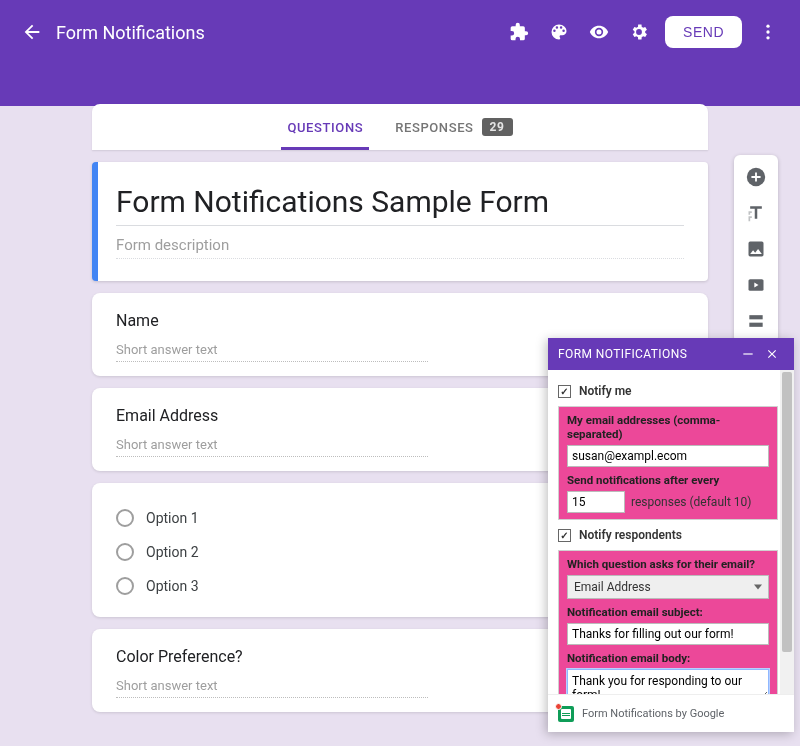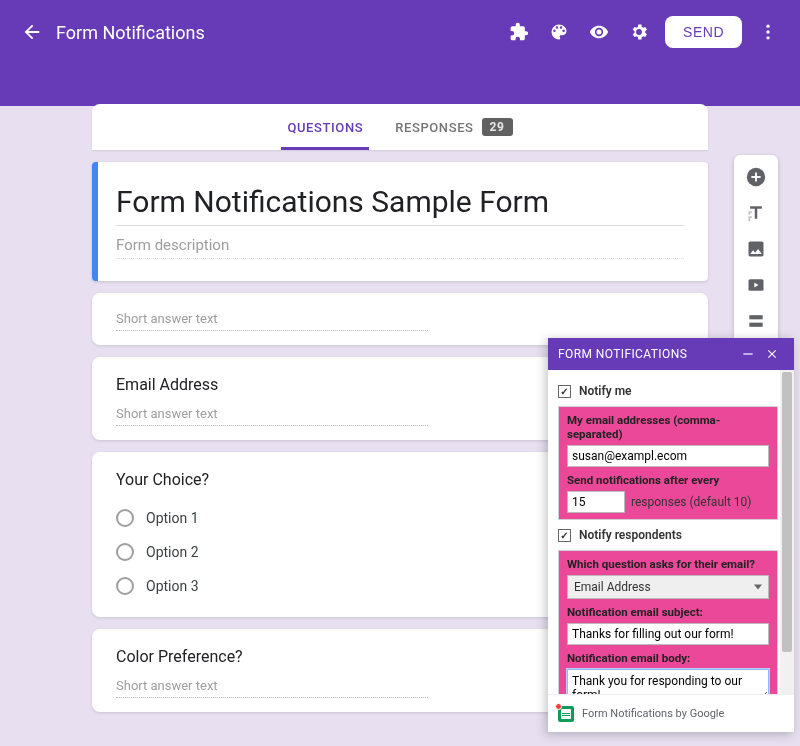--- a/index.html
+++ b/index.html
@@ -116,30 +116,30 @@
       <span class="badge">29</span>
     </div>
   </div>
 
   <div class="card title-card">
     <div class="form-title-text">Form Notifications Sample Form</div>
     <div class="form-desc">Form description</div>
   </div>
 
   <div class="q-card">
+    <div class="q-title">Name</div>
     <div class="short-answer">Short answer text</div>
   </div>
 
   <div class="q-card">
     <div class="q-title">Email Address</div>
     <div class="short-answer">Short answer text</div>
   </div>
 
   <div class="q-card">
-    <div class="q-title">Your Choice?</div>
     <div class="radio-row">
         <span class="radio-circle"></span>
         <span>Option 1</span>
       </div>
     <div class="radio-row">
         <span class="radio-circle"></span>
         <span>Option 2</span>
       </div>
     <div class="radio-row">
         <span class="radio-circle"></span>

